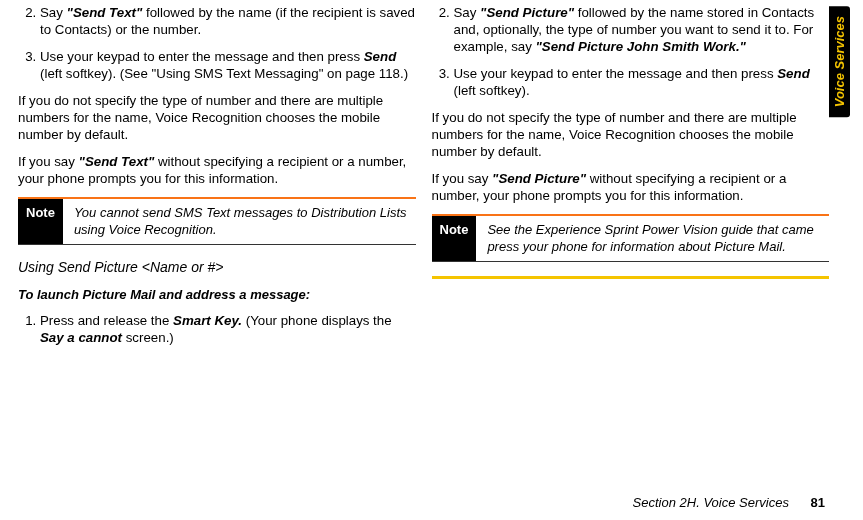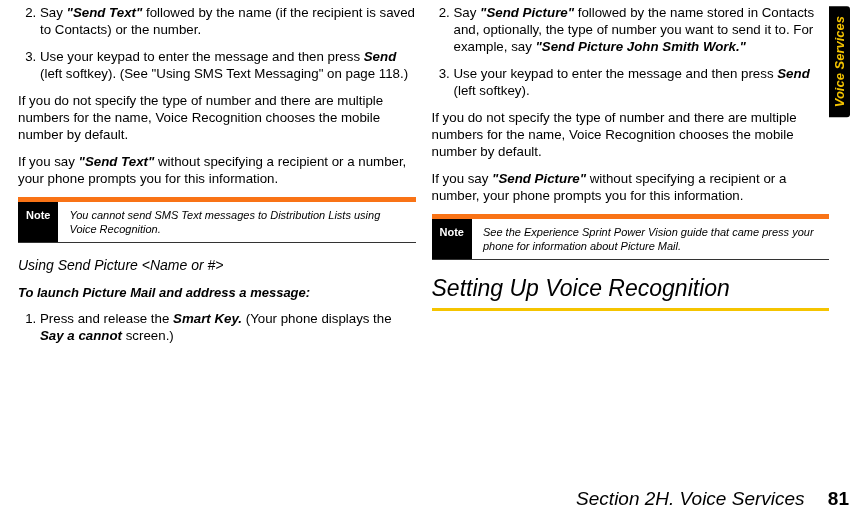--- a/index.html
+++ b/index.html
@@ -39,24 +39,24 @@
   }
   .para {
     margin: 0 0 10px 0;
   }
   .boldit {
     font-weight: bold;
     font-style: italic;
   }
   .note-box {
     display: flex;
-    font-size: 11px;
+    font-size: 13px;
     font-style: italic;
     margin: 6px 0 14px 0;
-    border-top: 5px solid #f97316;
+    border-top: 2px solid #f97316;
     border-bottom: 1px solid #333;
   }
   .note-label {
     background: #000;
     color: #fff;
     font-weight: bold;
     font-style: normal;
     padding: 6px 8px;
     flex: 0 0 auto;
     display: flex;
@@ -112,24 +112,24 @@
     font-weight: bold;
     font-style: italic;
     font-size: 13px;
     padding: 10px 3px;
     border-radius: 3px 0 0 3px;
   }
   .footer {
     position: absolute;
     bottom: 10px;
     width: 825px;
-    left: 24px;
+    left: 0;
     text-align: right;
     font-style: italic;
-    font-size: 19px;
+    font-size: 13px;
   }
   .footer .num {
     font-weight: bold;
     font-style: normal;
     margin-left: 18px;
   }
 </style>
 </head>
 <body>
 
@@ -179,21 +179,20 @@
       <span>If you say </span><span class="boldit">"Send Picture"</span><span> without specifying a recipient or a number, your phone prompts you for this information.</span>
     </p>
 
     <div class="note-box">
       <div class="note-label">Note</div>
       <div class="note-body">
         <p>See the Experience Sprint Power Vision guide that came press your phone for information about Picture Mail.</p>
       </div>
     </div>
 
-    <div class="h1">Setting Up Voice Recognition</div>
     <div class="yellow-rule"></div>
   </div>
 
   <div class="sidebar">
     <div class="tab">Voice Services</div>
   </div>
 </div>
 
 <div class="footer">
   <span>Section 2H. Voice Services</span>

